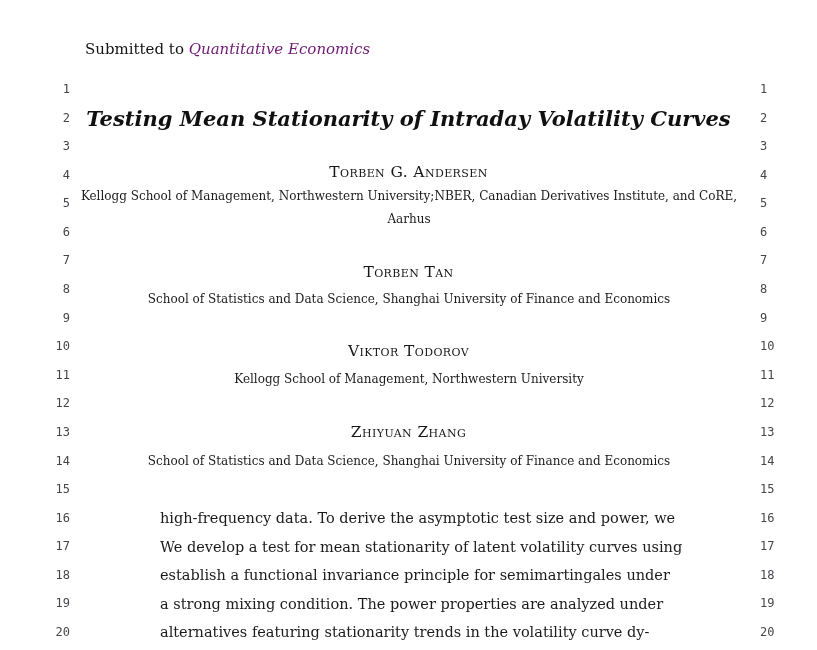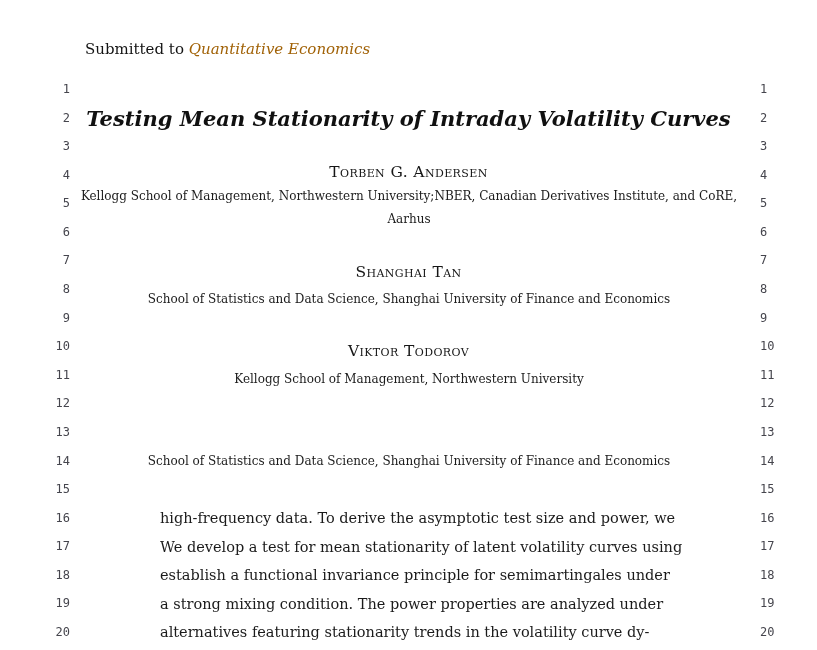--- a/index.html
+++ b/index.html
@@ -19,21 +19,21 @@
     position: absolute;
     left: 85px;
     top: 40px;
     font-size: 15px;
     line-height: 19px;
     color: #141414;
     white-space: nowrap;
   }
   .journal-link {
     font-style: italic;
-    color: #a16207;
+    color: #701a75;
     text-decoration: none;
   }
 
   
   .gutter {
     position: absolute;
     top: 0;
     height: 650px;
     font-family: "DejaVu Sans Mono", "Liberation Mono", monospace;
     font-size: 12px;
@@ -155,26 +155,27 @@
 
   <div class="running-head">
     <span>Submitted to </span><a class="journal-link" href="#">Quantitative Economics</a>
   </div>
 
   <h1 class="paper-title">Testing Mean Stationarity of Intraday Volatility Curves</h1>
 
   <div class="author-name name-1">Torben G. Andersen</div>
   <div class="author-affil affil-1">Kellogg School of Management, Northwestern University;NBER, Canadian Derivatives Institute, and CoRE, Aarhus</div>
 
-  <div class="author-name name-2">Shanghai Tan</div>
+  <div class="author-name name-2">Torben Tan</div>
   <div class="author-affil affil-2">School of Statistics and Data Science, Shanghai University of Finance and Economics</div>
 
   <div class="author-name name-3">Viktor Todorov</div>
   <div class="author-affil affil-3">Kellogg School of Management, Northwestern University</div>
 
+  <div class="author-name name-4">Zhiyuan Zhang</div>
   <div class="author-affil affil-4">School of Statistics and Data Science, Shanghai University of Finance and Economics</div>
 
   <div class="abstract">
     <div class="abs-line">high-frequency data. To derive the asymptotic test size and power, we</div>
     <div class="abs-line">We develop a test for mean stationarity of latent volatility curves using</div>
     <div class="abs-line">establish a functional invariance principle for semimartingales under</div>
     <div class="abs-line">a strong mixing condition. The power properties are analyzed under</div>
     <div class="abs-line">alternatives featuring stationarity trends in the volatility curve dy-</div>
   </div>
 

